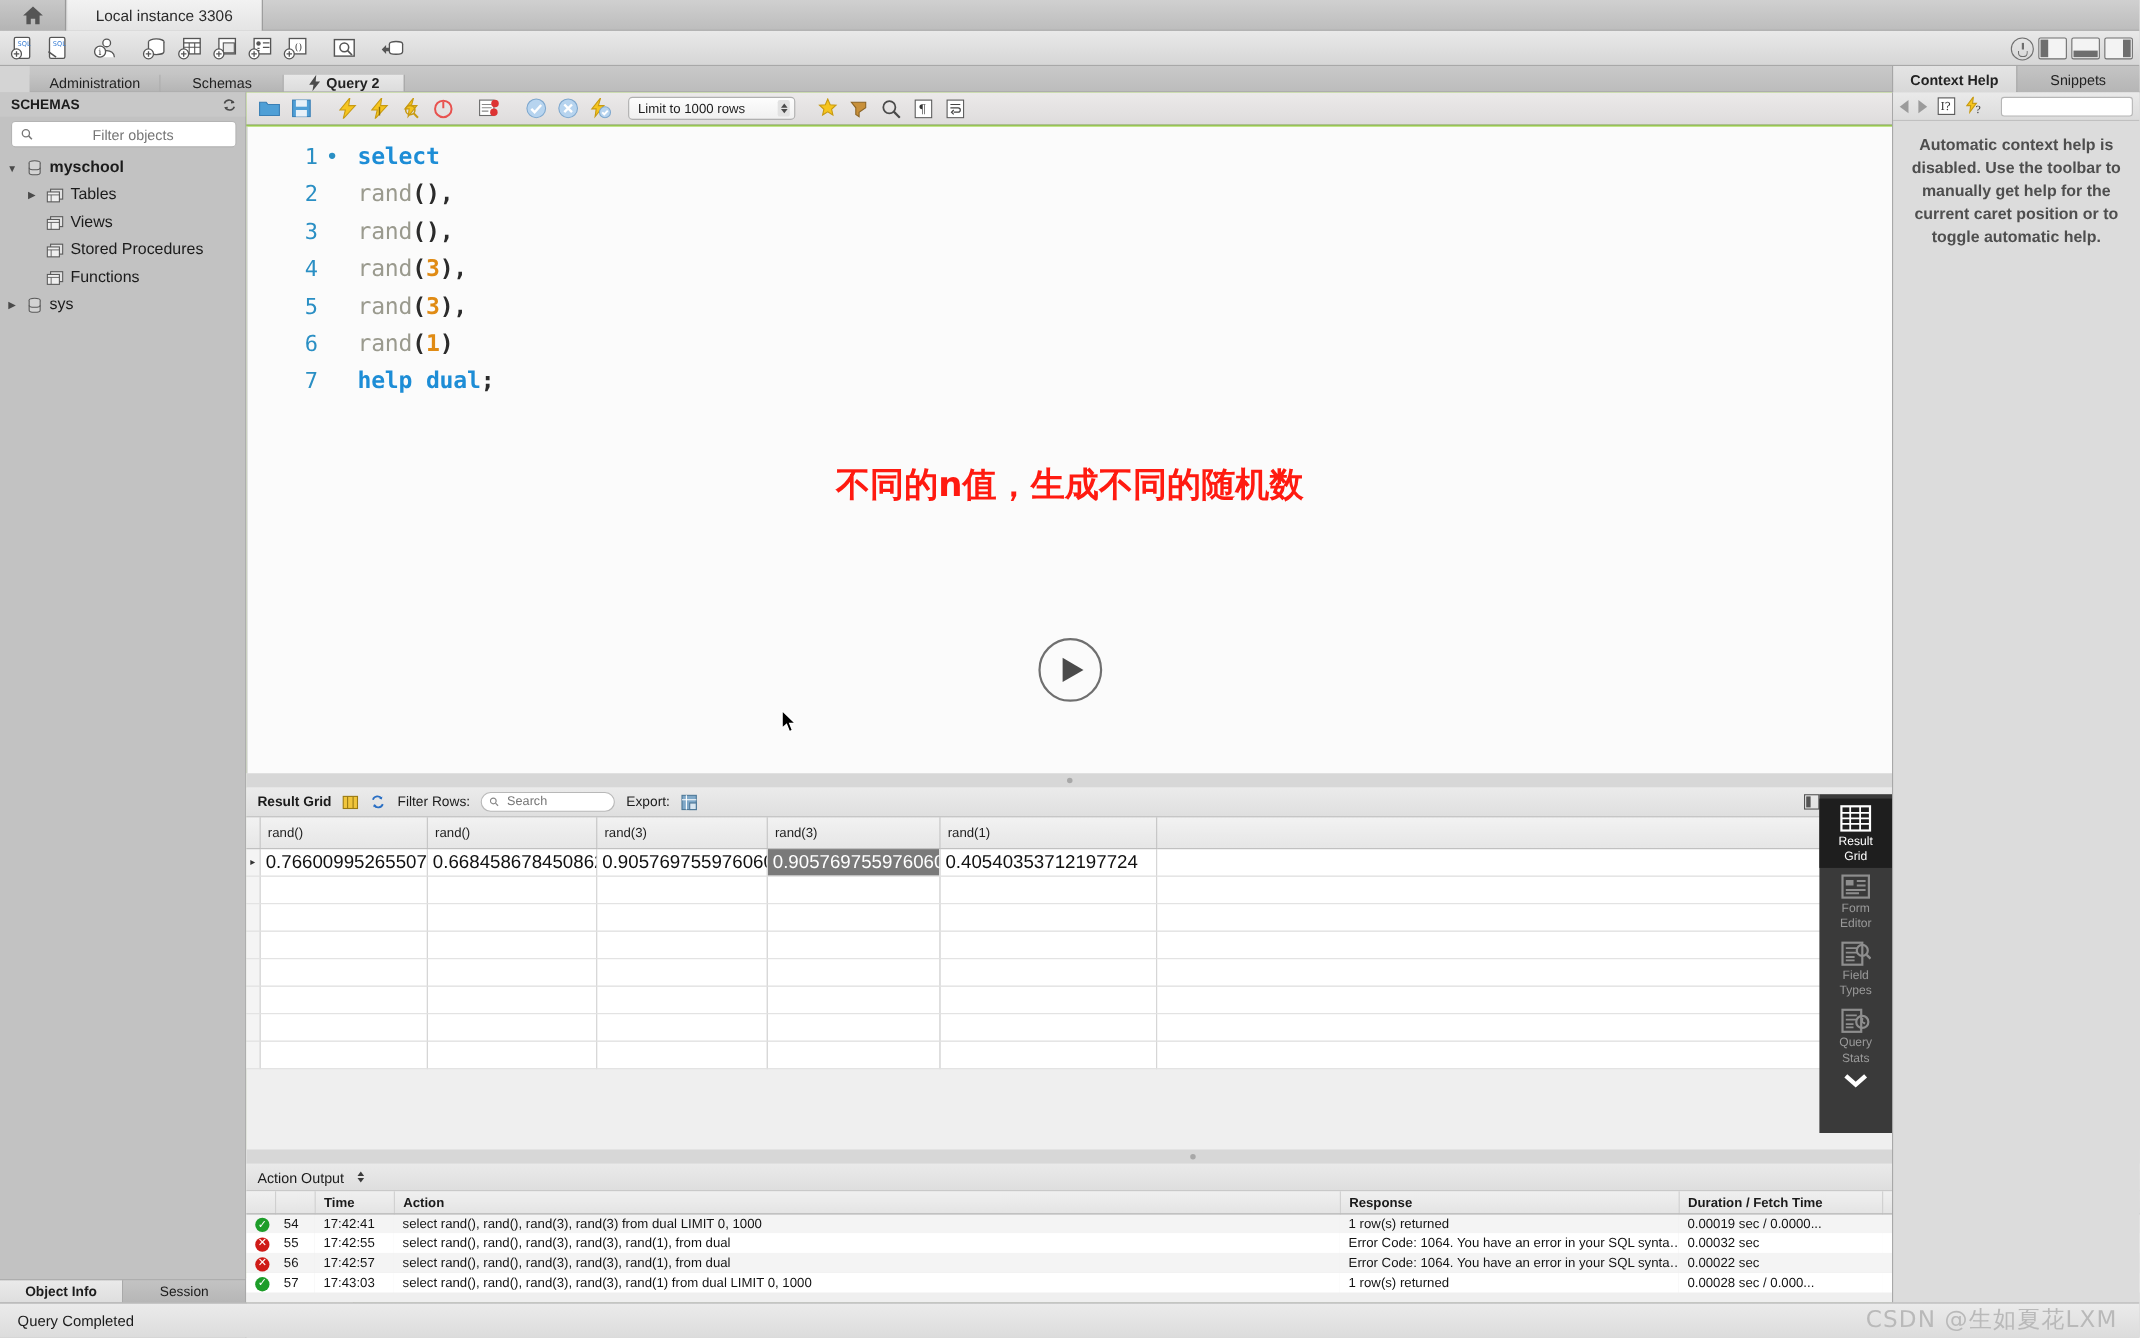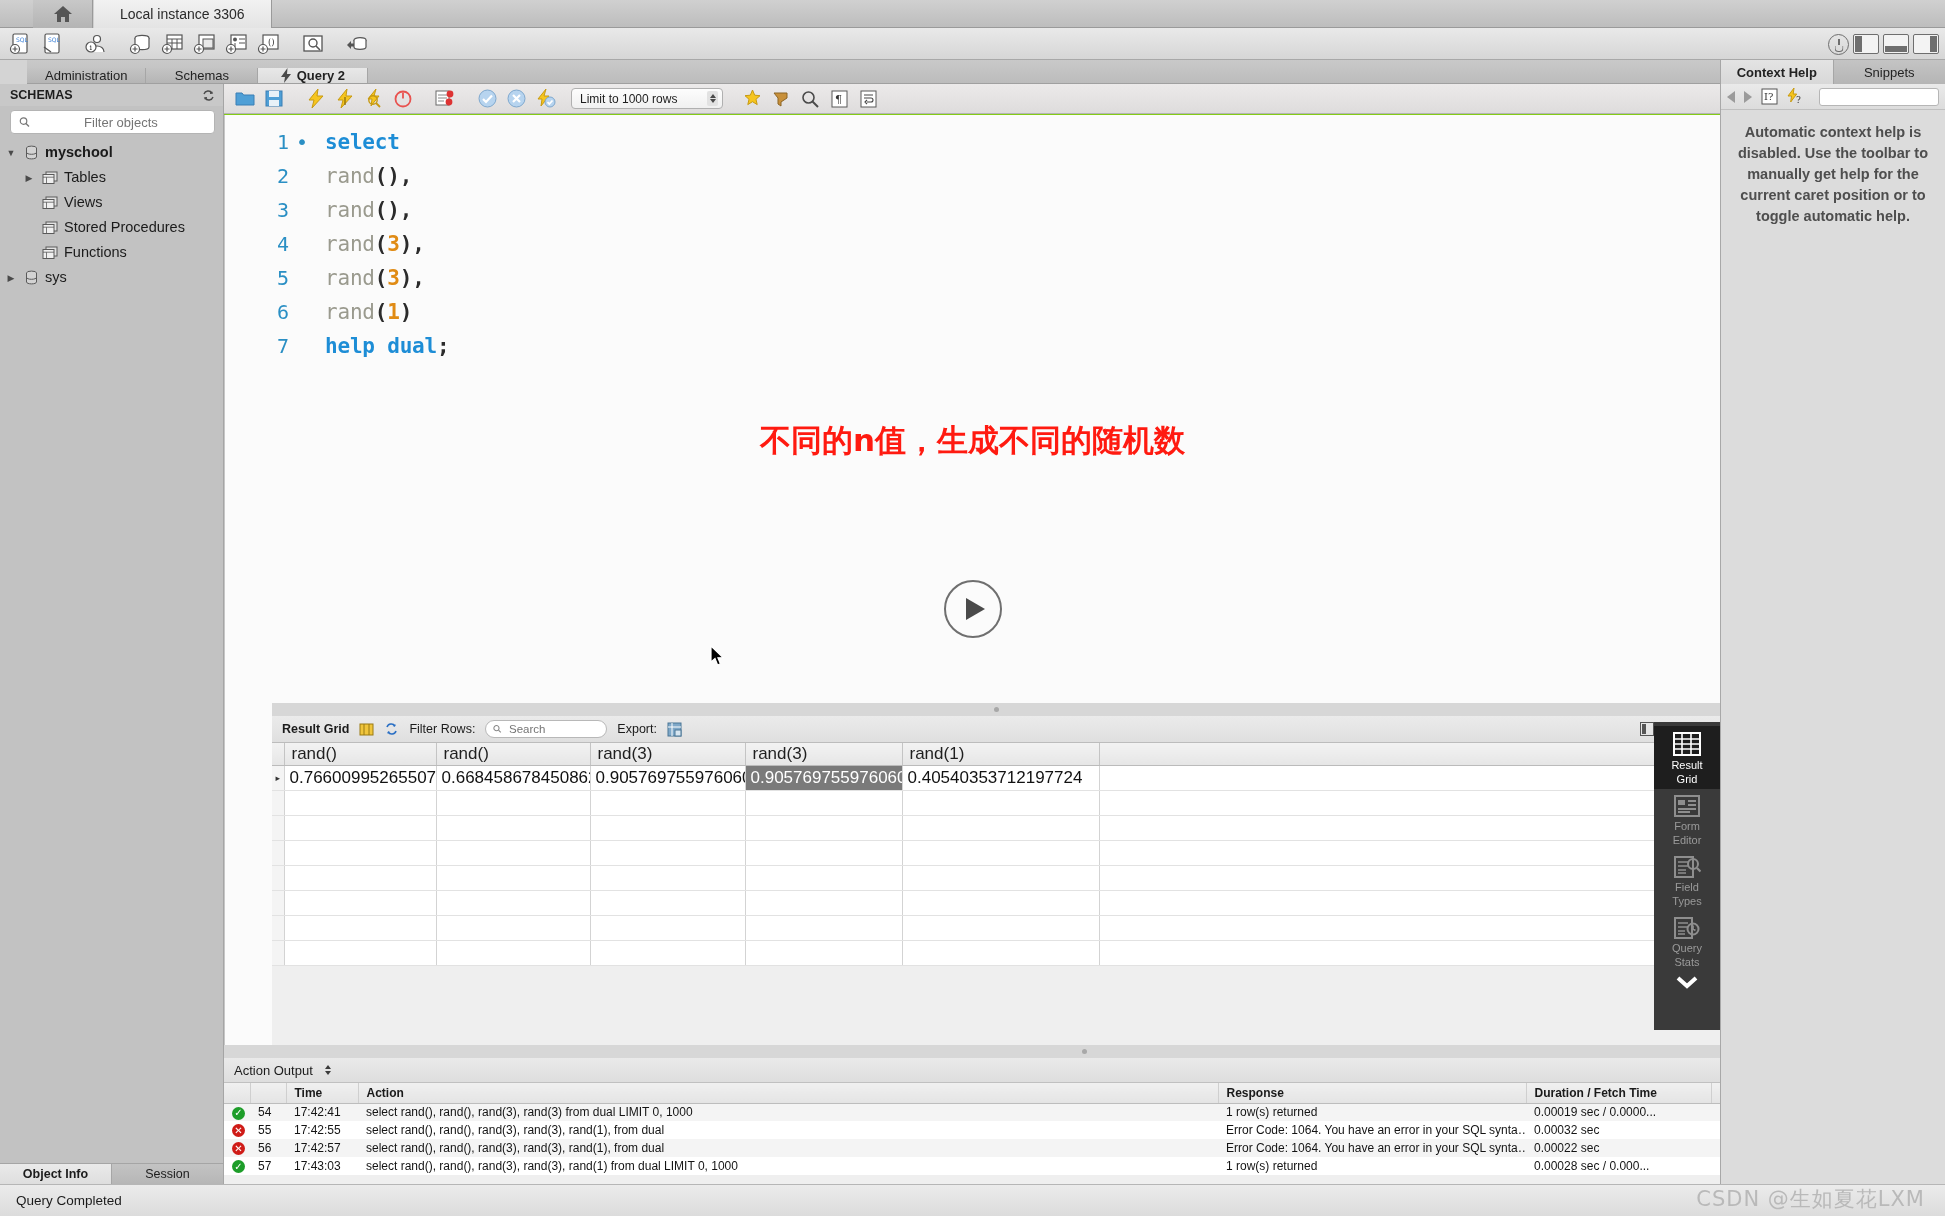--- a/index.html
+++ b/index.html
@@ -12,21 +12,21 @@
   }
   * { box-sizing: border-box; }
 
   .app { position: relative; width: 1945px; height: 1216px; background: #d4d4d4; }
 
   
   .titlebar {
     position: absolute; left: 0; top: 0; width: 1945px; height: 28px;
     background: linear-gradient(#d0d0d0, #bdbdbd);
     border-bottom: 1px solid #9a9a9a;
-    display: flex; align-items: center; padding-left: 33px;
+    display: flex; align-items: center;
   }
   .home-tab {
     width: 60px; height: 28px; display: flex; align-items: center; justify-content: center;
     background: linear-gradient(#c8c8c8,#b4b4b4);
     border-right: 1px solid #9a9a9a;
   }
   .home-icon { width: 20px; height: 18px; }
   .instance-tab {
     height: 28px; padding: 0 26px; display: flex; align-items: center; justify-content: center;
     background: linear-gradient(#f2f2f2,#e4e4e4);
@@ -169,42 +169,42 @@
   .editor-status {
     position: absolute; left: 0; right: 0; bottom: 0; height: 22px;
     background: linear-gradient(#ececec,#e0e0e0); border-top: 1px solid #bdbdbd;
     display: flex; align-items: center; font-size: 12px; color: #262626;
   }
   .editor-status .cell { padding: 0 10px; height: 100%; display: flex; align-items: center; gap: 7px; border-right: 1px solid #c6c6c6; }
   .zoom-val { font-weight: 700; }
 
   
   .results {
-    position: absolute; left: 224px; right: 225px; top: 703px; bottom: 32px; background: #efefef; margin-left: 48px;
+    position: absolute; left: 224px; right: 225px; top: 703px; bottom: 32px; background: #efefef;
   }
   .rsplit { height: 13px; background: #d7d7d7; display:flex; align-items:center; justify-content:center; }
   .rsplit .dot { width: 5px; height: 5px; border-radius: 50%; background: #a8a8a8; }
   .rgrid-toolbar {
     height: 27px; background: linear-gradient(#ebebeb,#dfdfdf); border-bottom: 1px solid #bcbcbc;
     display: flex; align-items: center; gap: 10px; padding-left: 10px; font-size: 12.5px; color: #1b1b1b;
     position: relative;
   }
   .rgrid-toolbar b { font-weight: 700; }
   .searchbox {
     width: 122px; height: 18px; background: #fff; border: 1px solid #b8b8b8; border-radius: 9px;
     display: flex; align-items: center; gap: 5px; padding: 0 7px;
   }
   .searchbox input { border: none; outline: none; width: 100%; font-size: 11.5px; color: #a3a3a3; background: transparent; font-family:"Liberation Sans",sans-serif; }
   .gridmax { position: absolute; right: 66px; width: 14px; height: 14px; border: 1.6px solid #555; }
   .gridmax::before { content:""; position:absolute; left:1px; top:1px; bottom:1px; width: 3.5px; background: #555; }
 
   .gridtable { width: 100%; border-collapse: collapse; table-layout: fixed; font-size: 13px; }
   .gridtable th {
-    height: 18px; background: linear-gradient(#f2f2f2,#e6e6e6); border-right: 1px solid #c4c4c4;
-    border-bottom: 1px solid #bbb; font-weight: 400; font-size: 17px; color: #1f1f1f;
+    height: 28px; background: linear-gradient(#f2f2f2,#e6e6e6); border-right: 1px solid #c4c4c4;
+    border-bottom: 1px solid #bbb; font-weight: 400; font-size: 12px; color: #1f1f1f;
     text-align: left; padding-left: 7px;
   }
   .gridtable th.rowhdr { width: 12px; padding: 0; }
   .gridtable td {
     height: 25px; border-right: 1px solid #d3d3d3; border-bottom: 1px solid #e2e2e2;
     background: #fff; padding-left: 5px; font-size: 17px; color: #111; white-space: nowrap; overflow: hidden;
   }
   .gridtable td.rowhdr { width: 12px; padding: 0; text-align: center; font-size: 9px; color: #333; background: #f4f4f4; }
   .gridtable td.sel { background: #7a7a7a; color: #fff; }
   .gridtable tr.empty td { height: 25px; }

